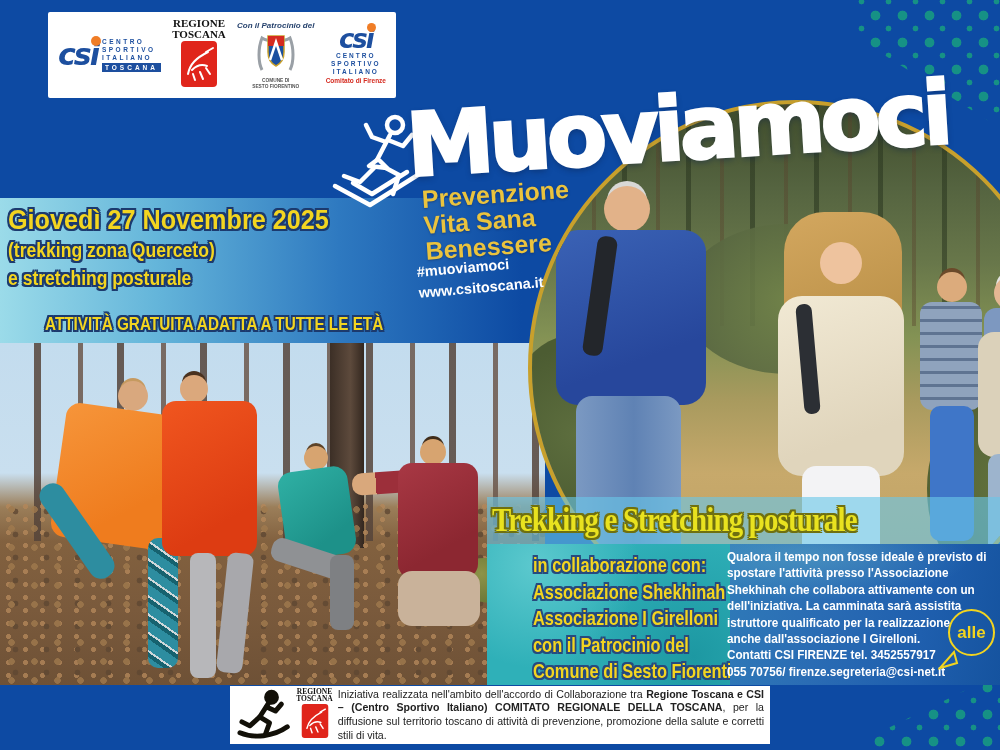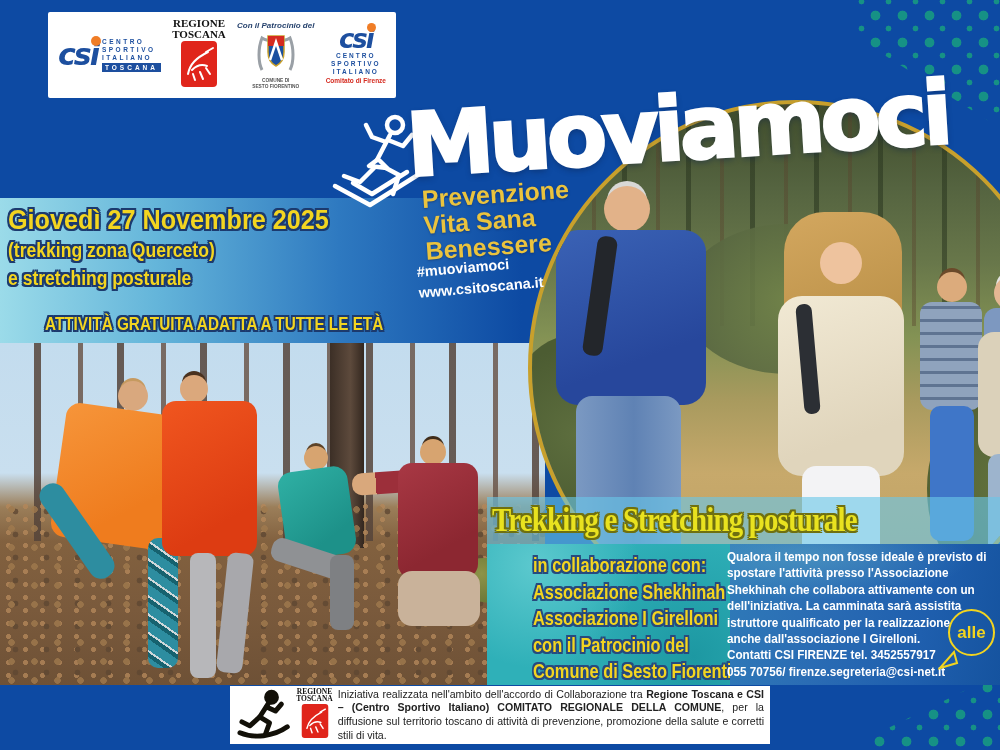--- a/index.html
+++ b/index.html
@@ -320,17 +320,17 @@
         <rect x="1" y="1" width="36" height="46" rx="4" fill="#e0251b"></rect>
         <g fill="none" stroke="#fff" stroke-width="2" stroke-linecap="round">
           <path d="M8,34 C10,24 16,18 28,12"></path>
           <path d="M12,30 C17,25 22,24 27,26"></path>
           <path d="M13,34 L15,40 M20,32 L23,39 M26,28 L30,34"></path>
           <path d="M26,12 L33,8"></path>
         </g>
       </svg>
     </div>
     <p class="footer-text" style="margin:0;">
-      <span>Iniziativa realizzata nell'ambito dell'accordo di Collaborazione tra </span><span style="font-weight:bold;">Regione Toscana e CSI – (Centro Sportivo Italiano) COMITATO REGIONALE DELLA COMUNE</span><span>, per la diffusione sul territorio toscano di attività di prevenzione, promozione della salute e corretti stili di vita.</span>
+      <span>Iniziativa realizzata nell'ambito dell'accordo di Collaborazione tra </span><span style="font-weight:bold;">Regione Toscana e CSI – (Centro Sportivo Italiano) COMITATO REGIONALE DELLA TOSCANA</span><span>, per la diffusione sul territorio toscano di attività di prevenzione, promozione della salute e corretti stili di vita.</span>
     </p>
   </div>
 
 </div>
 
 </body></html>

